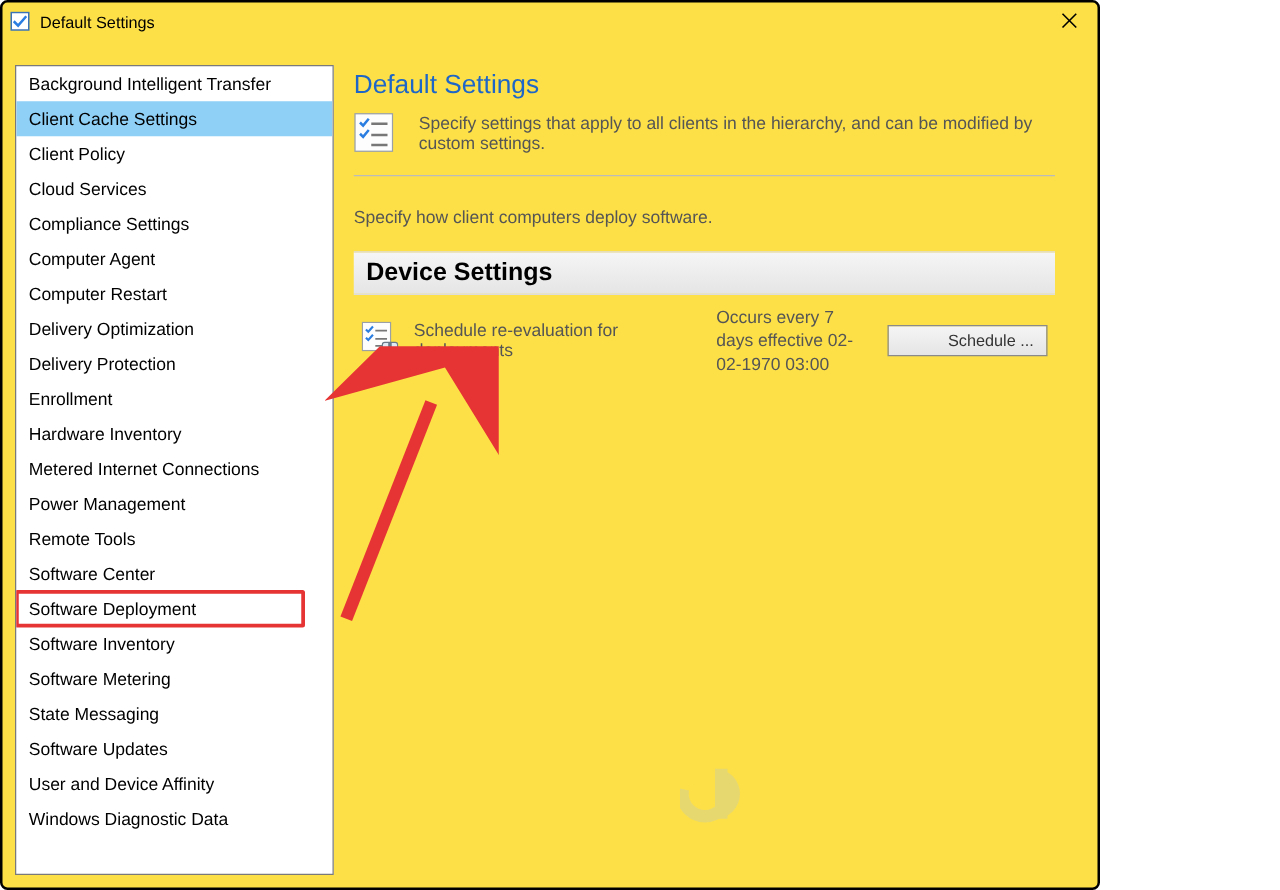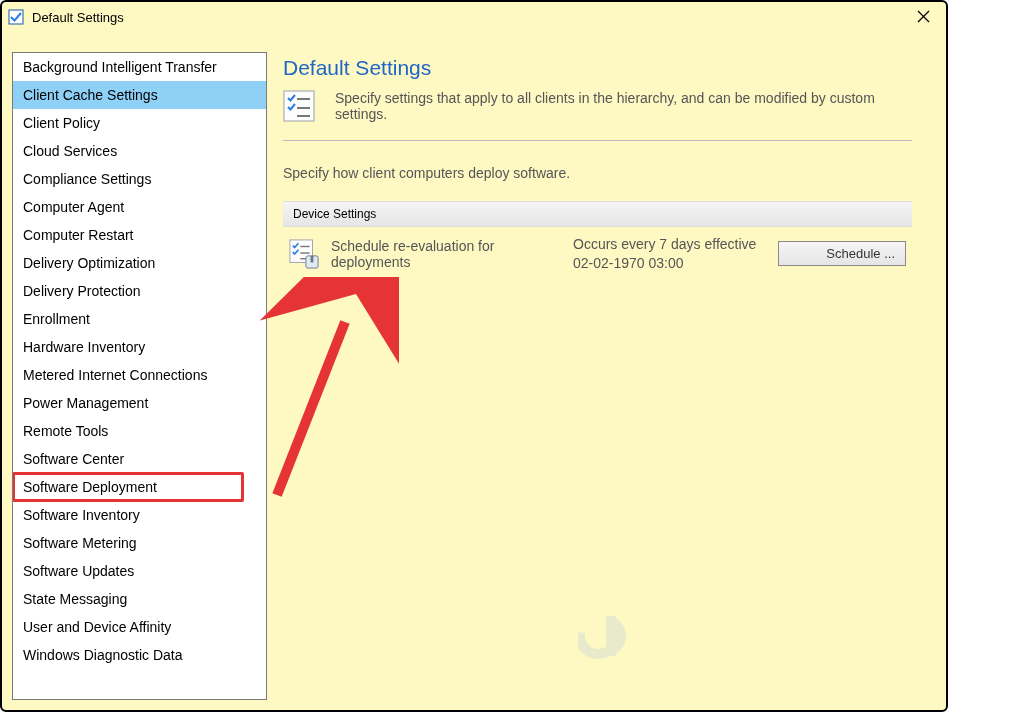--- a/index.html
+++ b/index.html
@@ -1,24 +1,24 @@
 <!DOCTYPE html>
 <html><head>
 <meta charset="utf-8">
 <style>
   * { box-sizing: border-box; }
   html, body { margin: 0; padding: 0; }
   body { font-family: "Segoe UI", Tahoma, sans-serif; background: #fff; }
 
   .outer-frame {
-    width: 948px; height: 712px;
+    width: 880px; height: 712px;
     border: 2px solid #000;
     border-radius: 6px;
     position: relative;
-    background: #fef9c3;
+    background: #fde047;
   }
 
   
   .titlebar {
     height: 30px;
     display: flex; align-items: center;
     padding: 0 6px;
   }
   .titlebar .app-icon {
     width: 16px; height: 16px;
@@ -103,22 +103,22 @@
   }
   .subtext {
     font-size: 14px;
     color: #555;
     margin-bottom: 20px;
   }
 
   .section-header {
     background: linear-gradient(#f5f5f5, #e5e5e5);
     padding: 5px 10px;
-    font-size: 12px;
-    font-weight: normal;
+    font-size: 20px;
+    font-weight: bold;
     color: #000;
     border-top: 1px solid #ddd;
     border-bottom: 1px solid #ddd;
   }
 
   .setting-row {
     display: flex;
     align-items: center;
     padding: 8px 6px;
     gap: 12px;
@@ -200,22 +200,22 @@
       <div class="sidebar-item">Metered Internet Connections</div>
       <div class="sidebar-item">Power Management</div>
       <div class="sidebar-item">Remote Tools</div>
       <div class="sidebar-item">Software Center</div>
       <div class="sidebar-item">
         <span>Software Deployment</span>
         <span class="red-highlight"></span>
       </div>
       <div class="sidebar-item">Software Inventory</div>
       <div class="sidebar-item">Software Metering</div>
+      <div class="sidebar-item">State Messaging</div>
       <div class="sidebar-item">Software Updates</div>
-      <div class="sidebar-item">State Messaging</div>
       <div class="sidebar-item">User and Device Affinity</div>
       <div class="sidebar-item">Windows Diagnostic Data</div>
     </div>
 
     <div class="content">
       <h1 class="content-title">Default Settings</h1>
 
       <div class="intro-row">
         <span class="check-list-icon">
           <svg viewBox="0 0 32 32" width="32" height="32">

